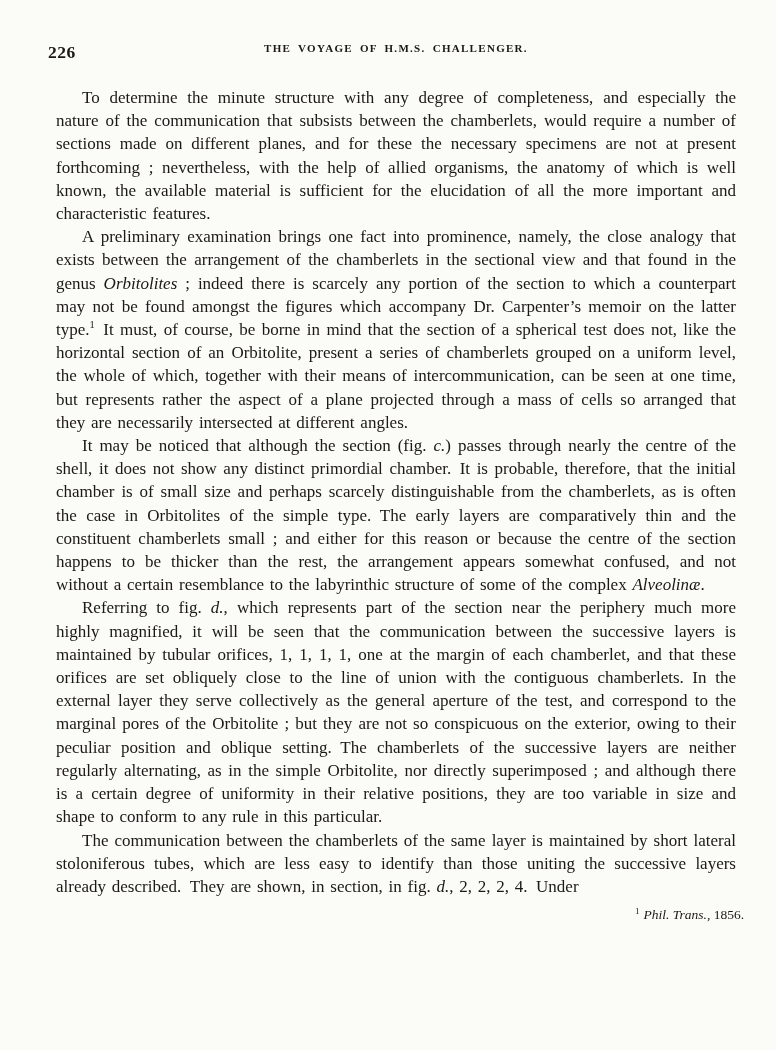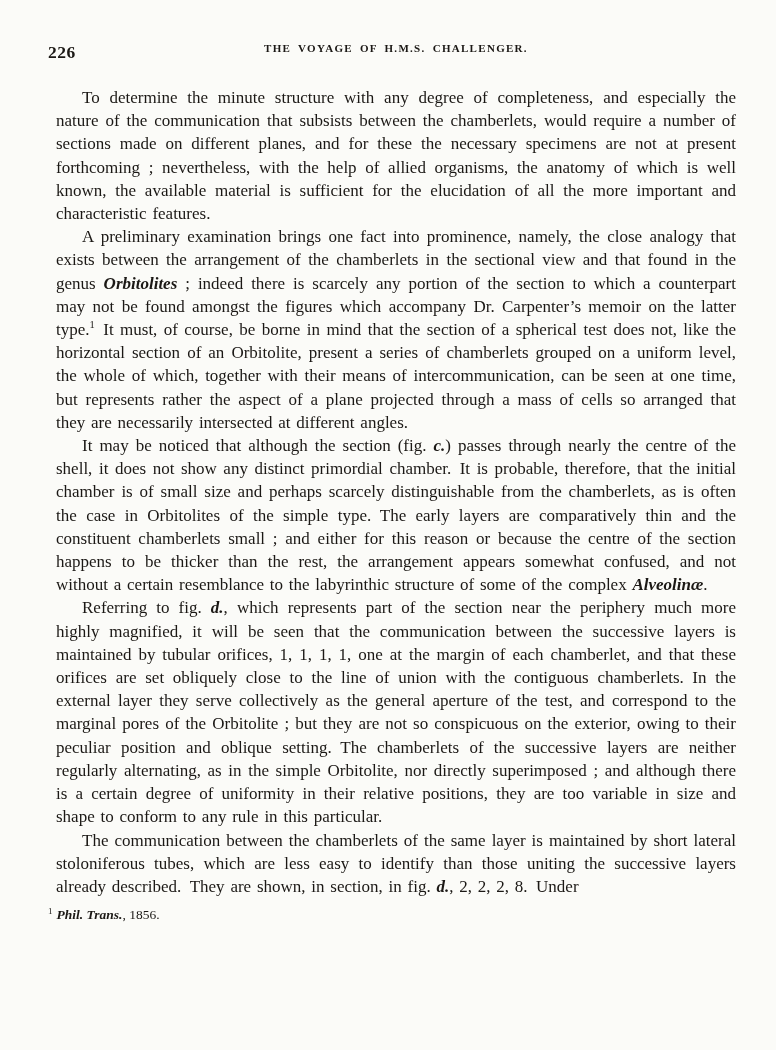--- a/index.html
+++ b/index.html
@@ -41,29 +41,29 @@
   .page-body { margin: 8px; }
   .para {
     margin: 0;
     font-size: 17px;
     line-height: 23.2px;
     text-align: justify;
     text-indent: 26px;
     word-spacing: 0.09em;
   }
   .run { }
-  .it { font-style: italic; font-weight: bold; }
+  .it { font-style: italic; }
   sup.fn-ref {
     font-size: 10.5px;
     line-height: 0;
     vertical-align: super;
   }
   .footnote {
     margin-top: 9px;
-    text-align: left;
+    text-align: right;
     font-size: 13.5px;
   }
   .footnote .fn-marker {
     font-size: 9px;
     vertical-align: super;
     line-height: 0;
     margin-right: 4px;
   }
 </style>
 </head>
@@ -79,19 +79,19 @@
   <main class="page-body">
 
     <p class="para"><span class="run">To determine the minute structure with any degree of completeness, and especially the nature of the communication that subsists between the chamberlets, would require a number of sections made on different planes, and for these the necessary specimens are not at present forthcoming ; nevertheless, with the help of allied organisms, the anatomy of which is well known, the available material is sufficient for the elucidation of all the more important and characteristic features.</span></p>
 
     <p class="para"><span class="run">A preliminary examination brings one fact into prominence, namely, the close analogy that exists between the arrangement of the chamberlets in the sectional view and that found in the genus </span><span class="run it">Orbitolites</span><span class="run"> ; indeed there is scarcely any portion of the section to which a counterpart may not be found amongst the figures which accompany Dr. Carpenter’s memoir on the latter type.</span><sup class="fn-ref">1</sup><span class="run"> It must, of course, be borne in mind that the section of a spherical test does not, like the horizontal section of an Orbitolite, present a series of chamberlets grouped on a uniform level, the whole of which, together with their means of intercommunication, can be seen at one time, but represents rather the aspect of a plane projected through a mass of cells so arranged that they are necessarily intersected at different angles.</span></p>
 
     <p class="para"><span class="run">It may be noticed that although the section (fig. </span><span class="run it">c.</span><span class="run">) passes through nearly the centre of the shell, it does not show any distinct primordial chamber. It is probable, therefore, that the initial chamber is of small size and perhaps scarcely distinguishable from the chamberlets, as is often the case in Orbitolites of the simple type. The early layers are comparatively thin and the constituent chamberlets small ; and either for this reason or because the centre of the section happens to be thicker than the rest, the arrangement appears somewhat confused, and not without a certain resemblance to the labyrinthic structure of some of the complex </span><span class="run it">Alveolinæ</span><span class="run">.</span></p>
 
     <p class="para"><span class="run">Referring to fig. </span><span class="run it">d.</span><span class="run">, which represents part of the section near the periphery much more highly magnified, it will be seen that the communication between the successive layers is maintained by tubular orifices, 1, 1, 1, 1, one at the margin of each chamberlet, and that these orifices are set obliquely close to the line of union with the contiguous chamberlets. In the external layer they serve collectively as the general aperture of the test, and correspond to the marginal pores of the Orbitolite ; but they are not so conspicuous on the exterior, owing to their peculiar position and oblique setting. The chamberlets of the successive layers are neither regularly alternating, as in the simple Orbitolite, nor directly superimposed ; and although there is a certain degree of uniformity in their relative positions, they are too variable in size and shape to conform to any rule in this particular.</span></p>
 
-    <p class="para"><span class="run">The communication between the chamberlets of the same layer is maintained by short lateral stoloniferous tubes, which are less easy to identify than those uniting the successive layers already described. They are shown, in section, in fig. </span><span class="run it">d.</span><span class="run">, 2, 2, 2, 8. Under</span></p>
+    <p class="para"><span class="run">The communication between the chamberlets of the same layer is maintained by short lateral stoloniferous tubes, which are less easy to identify than those uniting the successive layers already described. They are shown, in section, in fig. </span><span class="run it">d.</span><span class="run">, 2, 2, 2, 4. Under</span></p>
 
   </main>
 
   <div class="footnote"><sup class="fn-marker">1</sup><span class="run it">Phil. Trans.</span><span class="run">, 1856.</span></div>
 
 </div>
 
 </body></html>

